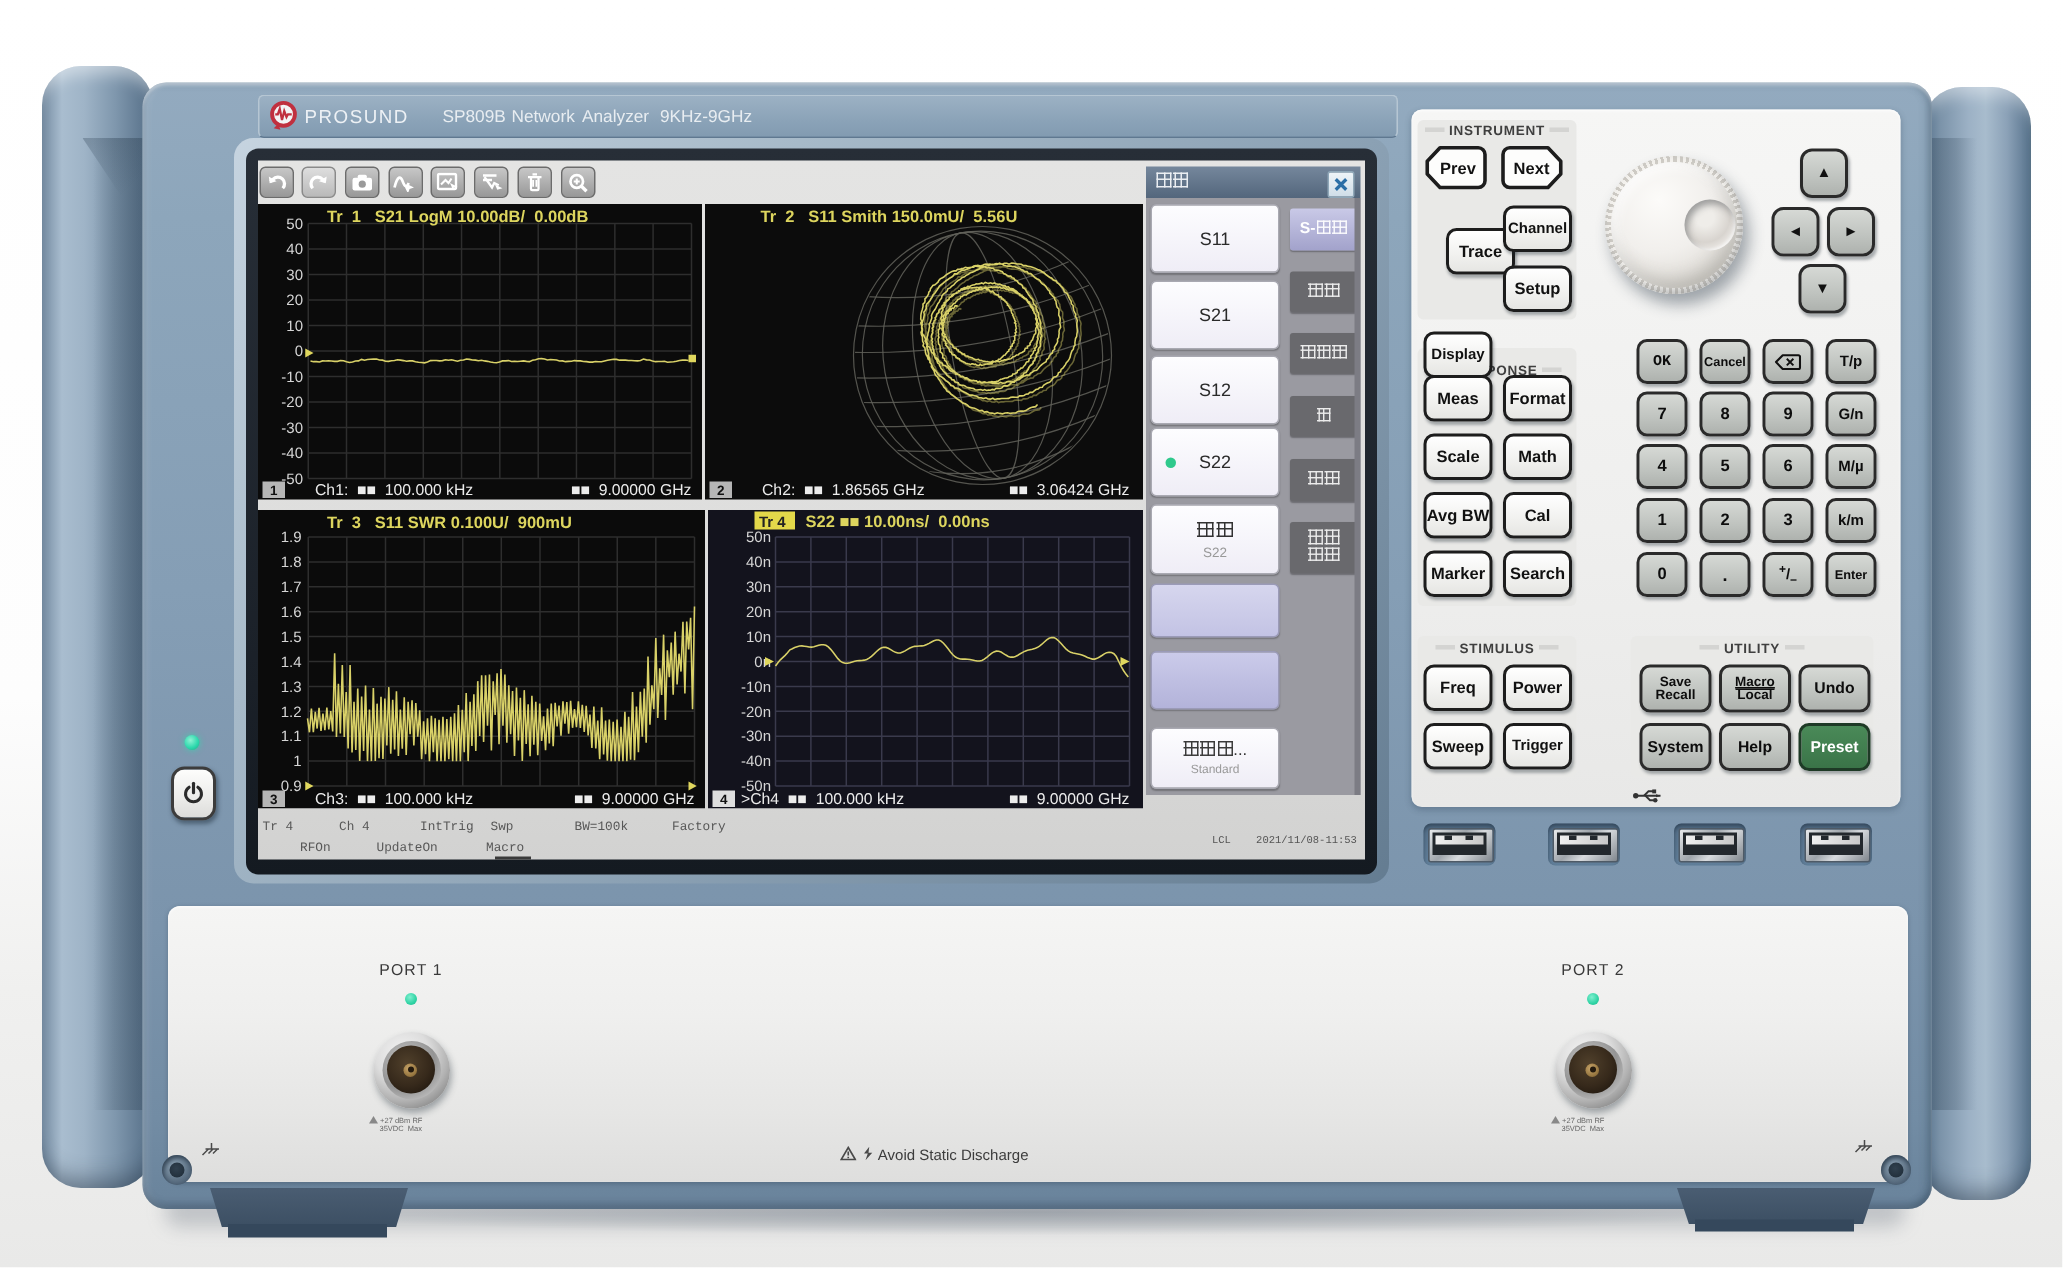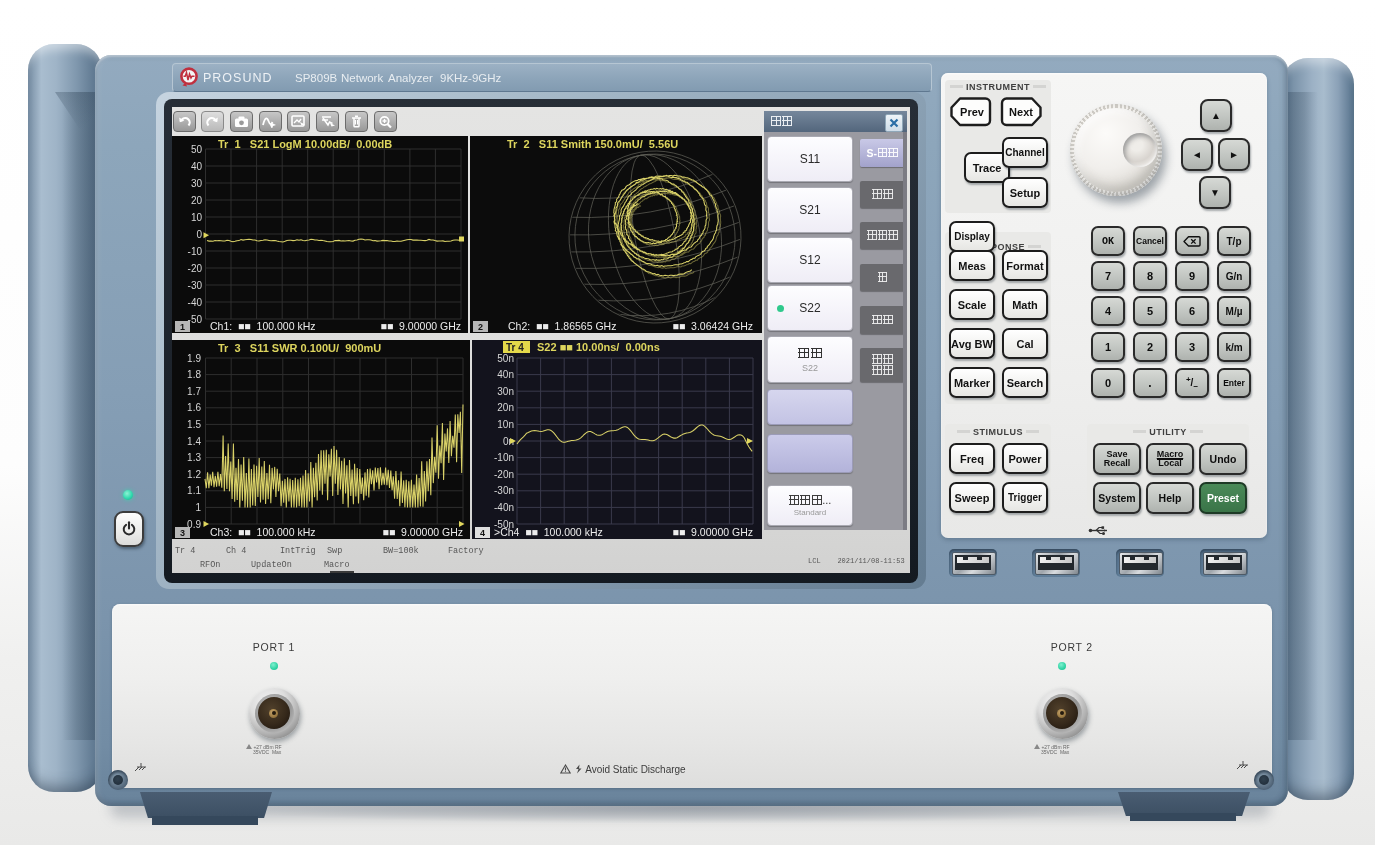--- a/index.html
+++ b/index.html
@@ -445,21 +445,21 @@
     <div class="abs" style="left:1228px;top:557px;width:5px;height:3px;background:#23282d;"></div>
     <div class="abs" style="left:112px;top:604px;width:1160px;height:184px;border-radius:8px;background:linear-gradient(180deg,#f5f5f4 0%,#efefee 40%,#e6e6e5 75%,#dededd 100%);box-shadow:inset 0 1px 2px rgba(255,255,255,.7), 0 1px 3px rgba(45,65,85,.35);"></div>
     <div class="abs" style="left:243px;top:641px;width:62px;height:14px;text-align:center;font-size:10.5px;letter-spacing:0.8px;color:#3a3a3a;">PORT 1</div>
     <div class="abs" style="left:270px;top:662px;width:8px;height:8px;border-radius:50%;background:radial-gradient(circle at 40% 35%,#7ff0cf,#2fd3a4 60%,#1fb78c);"></div>
     <div class="abs" style="left:249px;top:688px;width:51px;height:51px;border-radius:50%;background:radial-gradient(circle at 38% 30%,#f4f4f4,#dddddd 38%,#b2b2b2 64%,#818181 86%,#686868 100%);box-shadow:1px 3px 5px rgba(60,70,80,.45);"></div>
     <div class="abs" style="left:255px;top:694px;width:39px;height:39px;border-radius:50%;background:radial-gradient(circle at 40% 35%,#cdcdcd,#949494 55%,#bcbcbc 80%,#6e6e6e);"></div>
     <div class="abs" style="left:258px;top:697px;width:32px;height:32px;border-radius:50%;background:radial-gradient(circle at 42% 38%,#50402b,#36291b 55%,#1e160e 90%);"></div>
     <div class="abs" style="left:269px;top:708.5px;width:9px;height:9px;border-radius:50%;background:radial-gradient(circle at 40% 35%,#c7a46a,#96763f 65%,#6a5230);"></div>
     <div class="abs" style="left:271.5px;top:711px;width:4px;height:4px;border-radius:50%;background:#241a0e;"></div>
     <div class="abs" style="left:246px;top:744px;width:66px;font-size:5px;color:#666;line-height:5.5px;"><span style="display:inline-block;width:0;height:0;border-left:3px solid transparent;border-right:3px solid transparent;border-bottom:5px solid #888;vertical-align:-0.5px;"></span> +27 dBm RF<br><span style="display:inline-block;width:7px;"></span>35VDC&nbsp;&nbsp;Max</div>
-    <div class="abs" style="left:1031px;top:641px;width:62px;height:14px;text-align:right;font-size:10.5px;letter-spacing:0.8px;color:#3a3a3a;">PORT 2</div>
+    <div class="abs" style="left:1031px;top:641px;width:62px;height:14px;text-align:center;font-size:10.5px;letter-spacing:0.8px;color:#3a3a3a;">PORT 2</div>
     <div class="abs" style="left:1058px;top:662px;width:8px;height:8px;border-radius:50%;background:radial-gradient(circle at 40% 35%,#7ff0cf,#2fd3a4 60%,#1fb78c);"></div>
     <div class="abs" style="left:1037px;top:688px;width:51px;height:51px;border-radius:50%;background:radial-gradient(circle at 38% 30%,#f4f4f4,#dddddd 38%,#b2b2b2 64%,#818181 86%,#686868 100%);box-shadow:1px 3px 5px rgba(60,70,80,.45);"></div>
     <div class="abs" style="left:1043px;top:694px;width:39px;height:39px;border-radius:50%;background:radial-gradient(circle at 40% 35%,#cdcdcd,#949494 55%,#bcbcbc 80%,#6e6e6e);"></div>
     <div class="abs" style="left:1046px;top:697px;width:32px;height:32px;border-radius:50%;background:radial-gradient(circle at 42% 38%,#50402b,#36291b 55%,#1e160e 90%);"></div>
     <div class="abs" style="left:1057px;top:708.5px;width:9px;height:9px;border-radius:50%;background:radial-gradient(circle at 40% 35%,#c7a46a,#96763f 65%,#6a5230);"></div>
     <div class="abs" style="left:1059.5px;top:711px;width:4px;height:4px;border-radius:50%;background:#241a0e;"></div>
     <div class="abs" style="left:1034px;top:744px;width:66px;font-size:5px;color:#666;line-height:5.5px;"><span style="display:inline-block;width:0;height:0;border-left:3px solid transparent;border-right:3px solid transparent;border-bottom:5px solid #888;vertical-align:-0.5px;"></span> +27 dBm RF<br><span style="display:inline-block;width:7px;"></span>35VDC&nbsp;&nbsp;Max</div>
     <div class="abs" style="left:560px;top:764px;width:260px;text-align:left;font-size:10px;color:#3c3c3c;"><svg width="11" height="10" viewBox="0 0 11 10" style="vertical-align:-1px;">
         <path d="M5.5,1 L10.2,9 H0.8 Z" fill="none" stroke="#4a4a4a" stroke-width="1.1"></path>
         <path d="M5.5,3.6 V6.4 M5.5,7.2 v0.9" stroke="#4a4a4a" stroke-width="1.1"></path>

